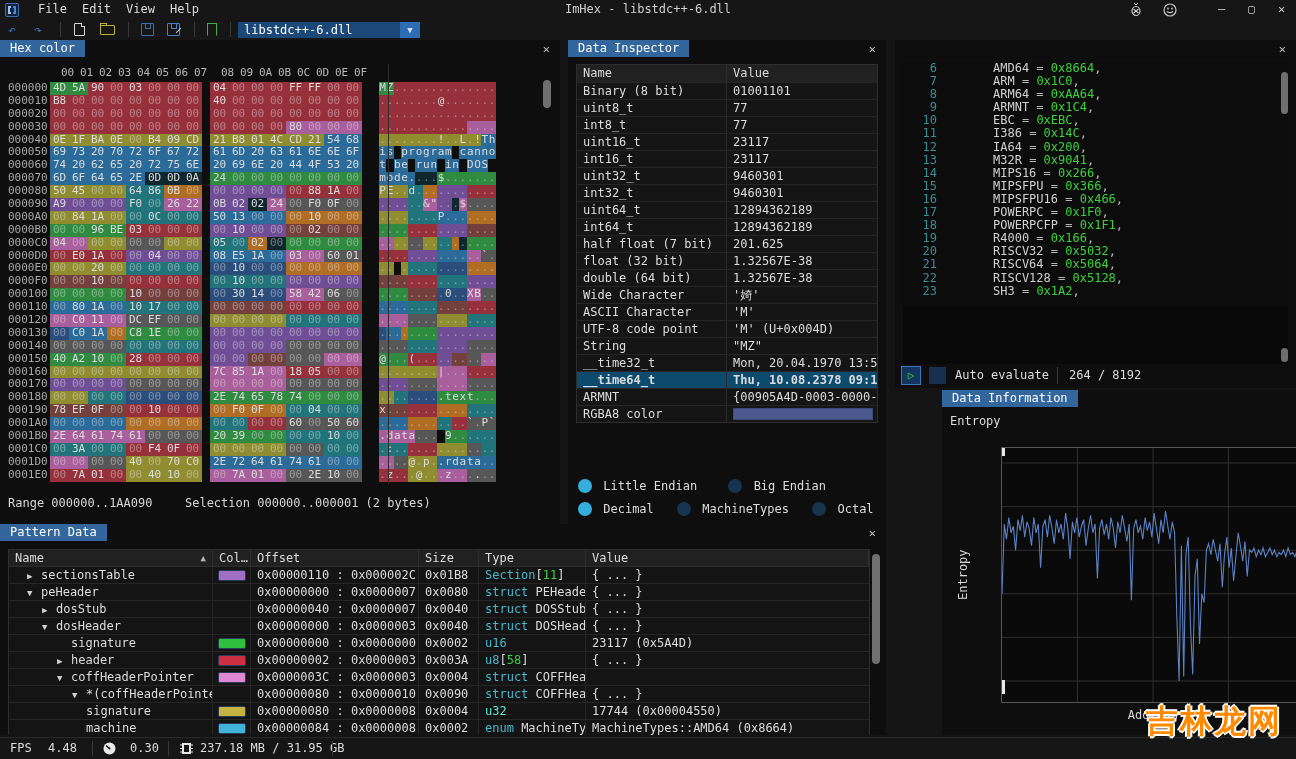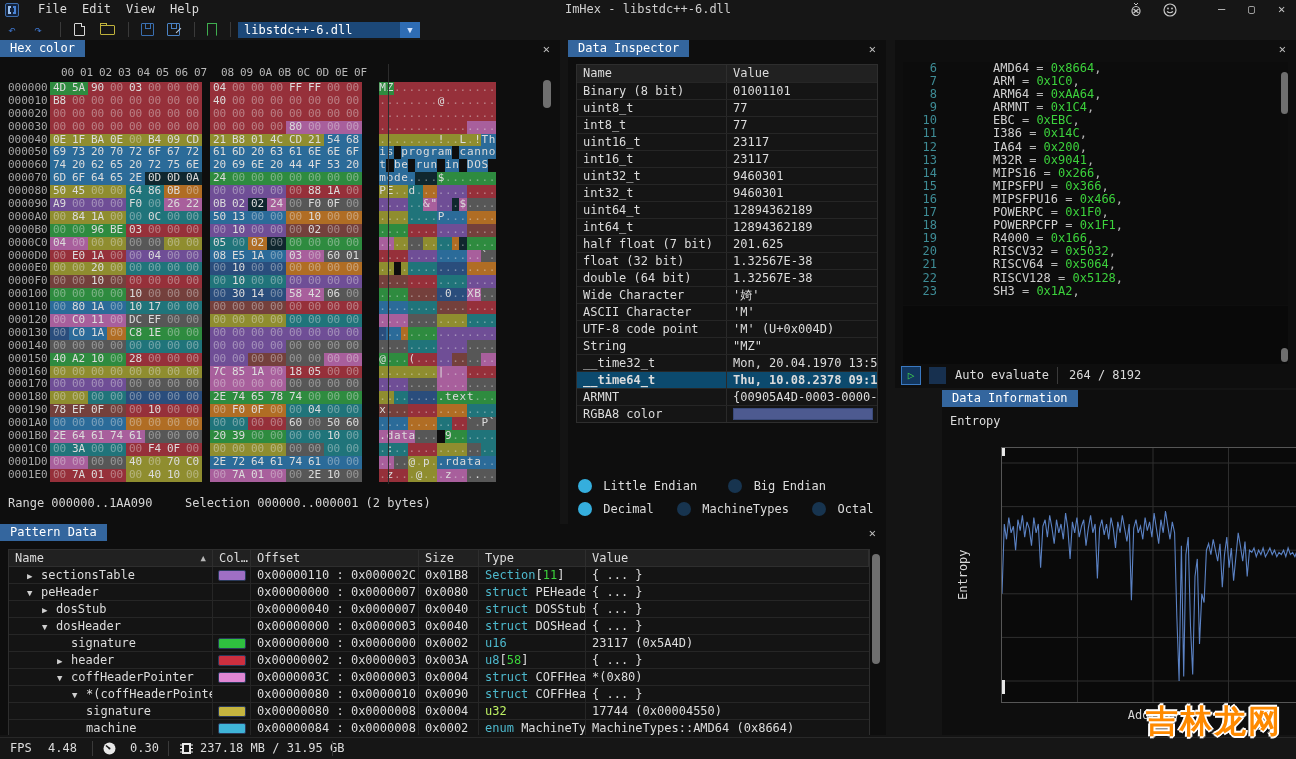--- a/index.html
+++ b/index.html
@@ -365,36 +365,35 @@
             <span style="width: 60px; border-right: 1px solid rgb(38, 38, 38); padding-left: 6px; white-space: nowrap; overflow: hidden;">0x003A</span>
             <span style="width: 107px; border-right: 1px solid rgb(38, 38, 38); padding-left: 6px; white-space: nowrap; overflow: hidden;"><span style="color: rgb(77, 184, 204);">u8</span><span style="color: rgb(220, 220, 220);">[</span><span style="color: rgb(60, 210, 60);">58</span><span style="color: rgb(220, 220, 220);">]</span></span>
             <span style="flex: 1 1 0%; padding-left: 6px; white-space: nowrap; overflow: hidden;">{ ... }</span>
           </div>
           <div style="display: flex; height: 17px; line-height: 16px; font-size: 12px; background: rgb(20, 20, 20); border-bottom: 1px solid rgb(38, 38, 38);">
             <span style="width: 204px; border-right: 1px solid rgb(38, 38, 38); white-space: nowrap; overflow: hidden; padding-left: 48px;"><span style="display: inline-block; width: 14px; font-size: 9px; color: rgb(207, 207, 207);">▼</span><span>coffHeaderPointer</span></span>
             <span style="width: 38px; border-right: 1px solid rgb(38, 38, 38); text-align: center;"><span style="display: inline-block; width: 28px; height: 11px; margin-top: 3px; border-radius: 2px; background: rgb(224, 135, 212); border: 1px solid rgb(42, 58, 90);"></span></span>
             <span style="width: 168px; border-right: 1px solid rgb(38, 38, 38); padding-left: 6px; white-space: nowrap; overflow: hidden;">0x0000003C : 0x0000003</span>
             <span style="width: 60px; border-right: 1px solid rgb(38, 38, 38); padding-left: 6px; white-space: nowrap; overflow: hidden;">0x0004</span>
             <span style="width: 107px; border-right: 1px solid rgb(38, 38, 38); padding-left: 6px; white-space: nowrap; overflow: hidden;"><span style="color: rgb(77, 184, 204);">struct </span><span style="color: rgb(220, 220, 220);">COFFHeader*</span></span>
-            <span style="flex: 1 1 0%; padding-left: 6px; white-space: nowrap; overflow: hidden;">*(0x80)</span>
           </div>
           <div style="display: flex; height: 17px; line-height: 16px; font-size: 12px; background: rgb(20, 20, 20); border-bottom: 1px solid rgb(38, 38, 38);">
             <span style="width: 204px; border-right: 1px solid rgb(38, 38, 38); white-space: nowrap; overflow: hidden; padding-left: 63px;"><span style="display: inline-block; width: 14px; font-size: 9px; color: rgb(207, 207, 207);">▼</span><span>*(coffHeaderPointer)</span></span>
             <span style="width: 38px; border-right: 1px solid rgb(38, 38, 38); text-align: center;"></span>
             <span style="width: 168px; border-right: 1px solid rgb(38, 38, 38); padding-left: 6px; white-space: nowrap; overflow: hidden;">0x00000080 : 0x0000010</span>
             <span style="width: 60px; border-right: 1px solid rgb(38, 38, 38); padding-left: 6px; white-space: nowrap; overflow: hidden;">0x0090</span>
             <span style="width: 107px; border-right: 1px solid rgb(38, 38, 38); padding-left: 6px; white-space: nowrap; overflow: hidden;"><span style="color: rgb(77, 184, 204);">struct </span><span style="color: rgb(220, 220, 220);">COFFHeader</span></span>
             <span style="flex: 1 1 0%; padding-left: 6px; white-space: nowrap; overflow: hidden;">{ ... }</span>
           </div>
           <div style="display: flex; height: 17px; line-height: 16px; font-size: 12px; background: rgb(20, 20, 20); border-bottom: 1px solid rgb(38, 38, 38);">
             <span style="width: 204px; border-right: 1px solid rgb(38, 38, 38); white-space: nowrap; overflow: hidden; padding-left: 63px;"><span style="display: inline-block; width: 14px; font-size: 9px; color: rgb(207, 207, 207);"></span><span>signature</span></span>
             <span style="width: 38px; border-right: 1px solid rgb(38, 38, 38); text-align: center;"><span style="display: inline-block; width: 28px; height: 11px; margin-top: 3px; border-radius: 2px; background: rgb(196, 180, 63); border: 1px solid rgb(42, 58, 90);"></span></span>
             <span style="width: 168px; border-right: 1px solid rgb(38, 38, 38); padding-left: 6px; white-space: nowrap; overflow: hidden;">0x00000080 : 0x0000008</span>
             <span style="width: 60px; border-right: 1px solid rgb(38, 38, 38); padding-left: 6px; white-space: nowrap; overflow: hidden;">0x0004</span>
-            <span style="width: 107px; border-right: 1px solid rgb(38, 38, 38); padding-left: 6px; white-space: nowrap; overflow: hidden;"><span style="color: #bef264;">u32</span></span>
+            <span style="width: 107px; border-right: 1px solid rgb(38, 38, 38); padding-left: 6px; white-space: nowrap; overflow: hidden;"><span style="color: #5eead4;">u32</span></span>
             <span style="flex: 1 1 0%; padding-left: 6px; white-space: nowrap; overflow: hidden;">17744 (0x00004550)</span>
           </div>
           <div style="display: flex; height: 17px; line-height: 16px; font-size: 12px; background: rgb(20, 20, 20); border-bottom: 1px solid rgb(38, 38, 38);">
             <span style="width: 204px; border-right: 1px solid rgb(38, 38, 38); white-space: nowrap; overflow: hidden; padding-left: 63px;"><span style="display: inline-block; width: 14px; font-size: 9px; color: rgb(207, 207, 207);"></span><span>machine</span></span>
             <span style="width: 38px; border-right: 1px solid rgb(38, 38, 38); text-align: center;"><span style="display: inline-block; width: 28px; height: 11px; margin-top: 3px; border-radius: 2px; background: rgb(63, 180, 216); border: 1px solid rgb(42, 58, 90);"></span></span>
             <span style="width: 168px; border-right: 1px solid rgb(38, 38, 38); padding-left: 6px; white-space: nowrap; overflow: hidden;">0x00000084 : 0x0000008</span>
             <span style="width: 60px; border-right: 1px solid rgb(38, 38, 38); padding-left: 6px; white-space: nowrap; overflow: hidden;">0x0002</span>
             <span style="width: 107px; border-right: 1px solid rgb(38, 38, 38); padding-left: 6px; white-space: nowrap; overflow: hidden;"><span style="color: rgb(77, 184, 204);">enum </span><span style="color: rgb(220, 220, 220);">MachineType</span></span>
             <span style="flex: 1 1 0%; padding-left: 6px; white-space: nowrap; overflow: hidden;">MachineTypes::AMD64 (0x8664)</span>
           </div>

